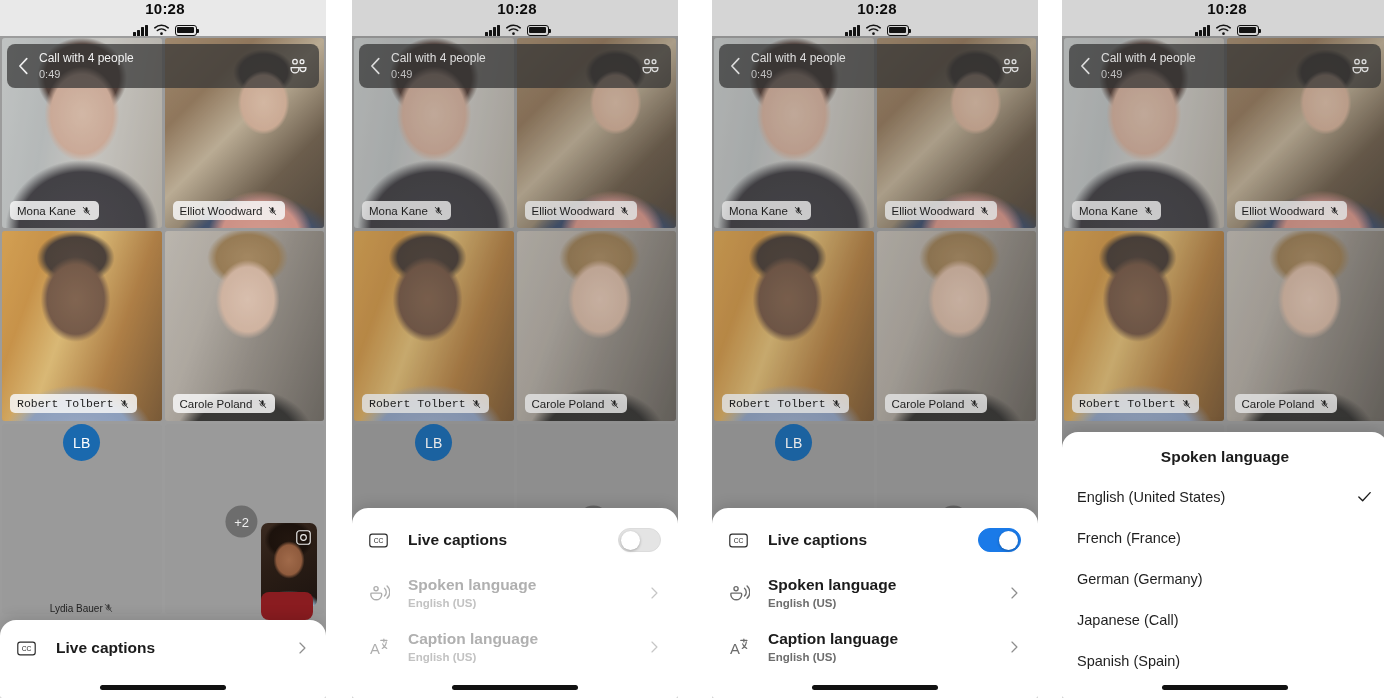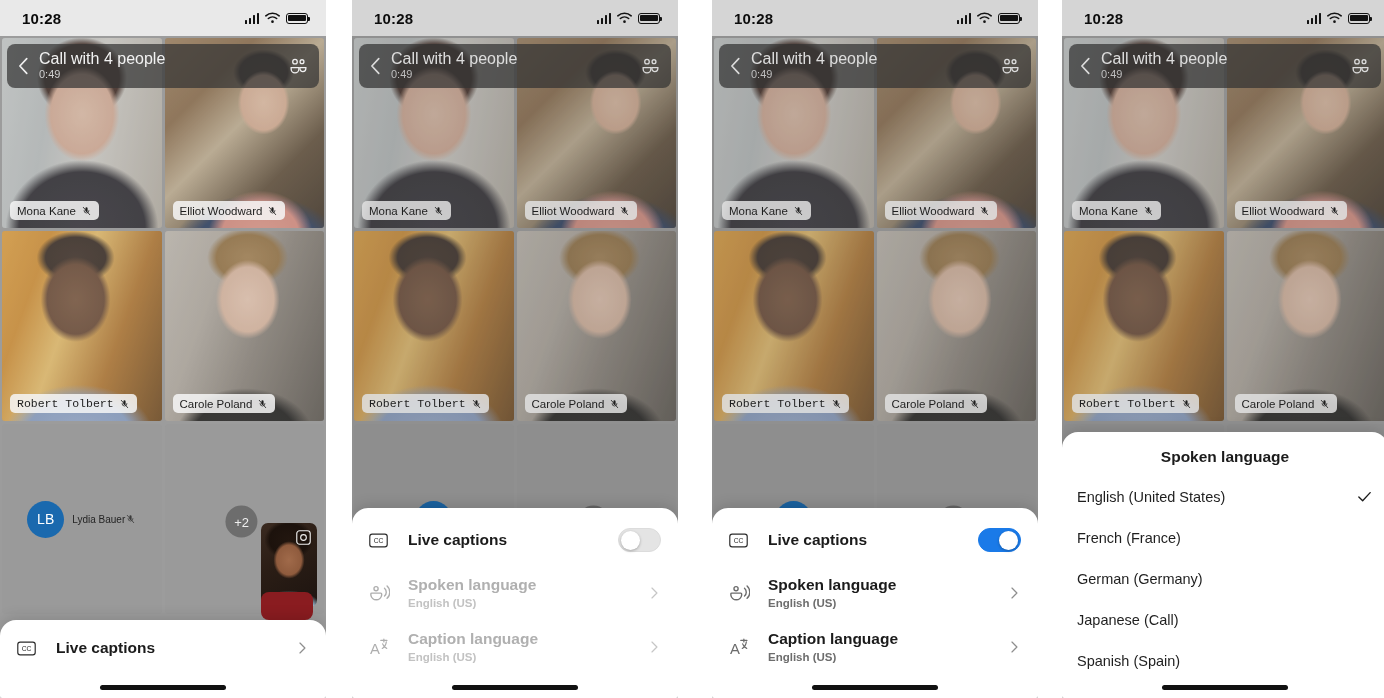--- a/index.html
+++ b/index.html
@@ -39,20 +39,21 @@
   }
 
   
   .statusbar {
     position: absolute; top: 0; left: 0; right: 0;
     height: 36px;
     display: flex; align-items: center; justify-content: space-between;
     padding: 0 18px 0 22px;
     background: #e9e9e9;
     z-index: 6;
+    flex-direction: column;
   }
   .clock {
     font-size: 15px; font-weight: bold; color: #0a0a0a;
     letter-spacing: 0.2px;
   }
   .status-icons { display: flex; align-items: center; gap: 6px; }
   .bars { display: flex; align-items: flex-end; gap: 1.5px; height: 11px; }
   .bars i { display: block; width: 2.5px; background: #111; border-radius: 0.5px; }
   .bars i:nth-child(1) { height: 4px; }
   .bars i:nth-child(2) { height: 6px; }
@@ -136,22 +137,22 @@
     padding: 2.5px 7px;
     font-size: 11.5px;
     line-height: 14px;
     max-width: 92%;
     white-space: nowrap;
   }
   .mic-off { width: 11px; height: 12px; flex: none; }
 
   
   .avatar-tile {
-    display: flex; flex-direction: row;
-    align-items: center; justify-content: center;
+    display: flex; flex-direction: column;
+    align-items: center; justify-content: space-between;
     gap: 8px;
   }
   .avatar-circle {
     width: 37px; height: 37px; border-radius: 50%;
     background: #1a69ae;
     color: #fff; font-size: 14px;
     display: flex; align-items: center; justify-content: center;
     letter-spacing: 0.3px;
   }
   .avatar-name {
@@ -181,21 +182,21 @@
     position: absolute; top: 44px; left: 7px; right: 7px;
     height: 44px;
     background: rgba(52,52,52,0.72);
     border-radius: 8px;
     display: flex; align-items: center;
     padding: 0 10px 0 6px;
     z-index: 4;
   }
   .back-chevron { width: 22px; height: 22px; flex: none; margin-right: 4px; }
   .callbar-text { flex: 1; }
-  .call-title { color: #f2f2f2; font-size: 16px; line-height: 15px; }
+  .call-title { color: #f2f2f2; font-size: 12px; line-height: 15px; }
   .call-time  { color: #cfcfcf; font-size: 11px; line-height: 14px; margin-top: 1px; }
   .people-icon { width: 21px; height: 21px; flex: none; }
 
   
   .redbtn {
     position: absolute; right: 13px; bottom: 78px;
     width: 52px; height: 28px; border-radius: 8px;
     background: #8a1c20; z-index: 3;
   }
 

